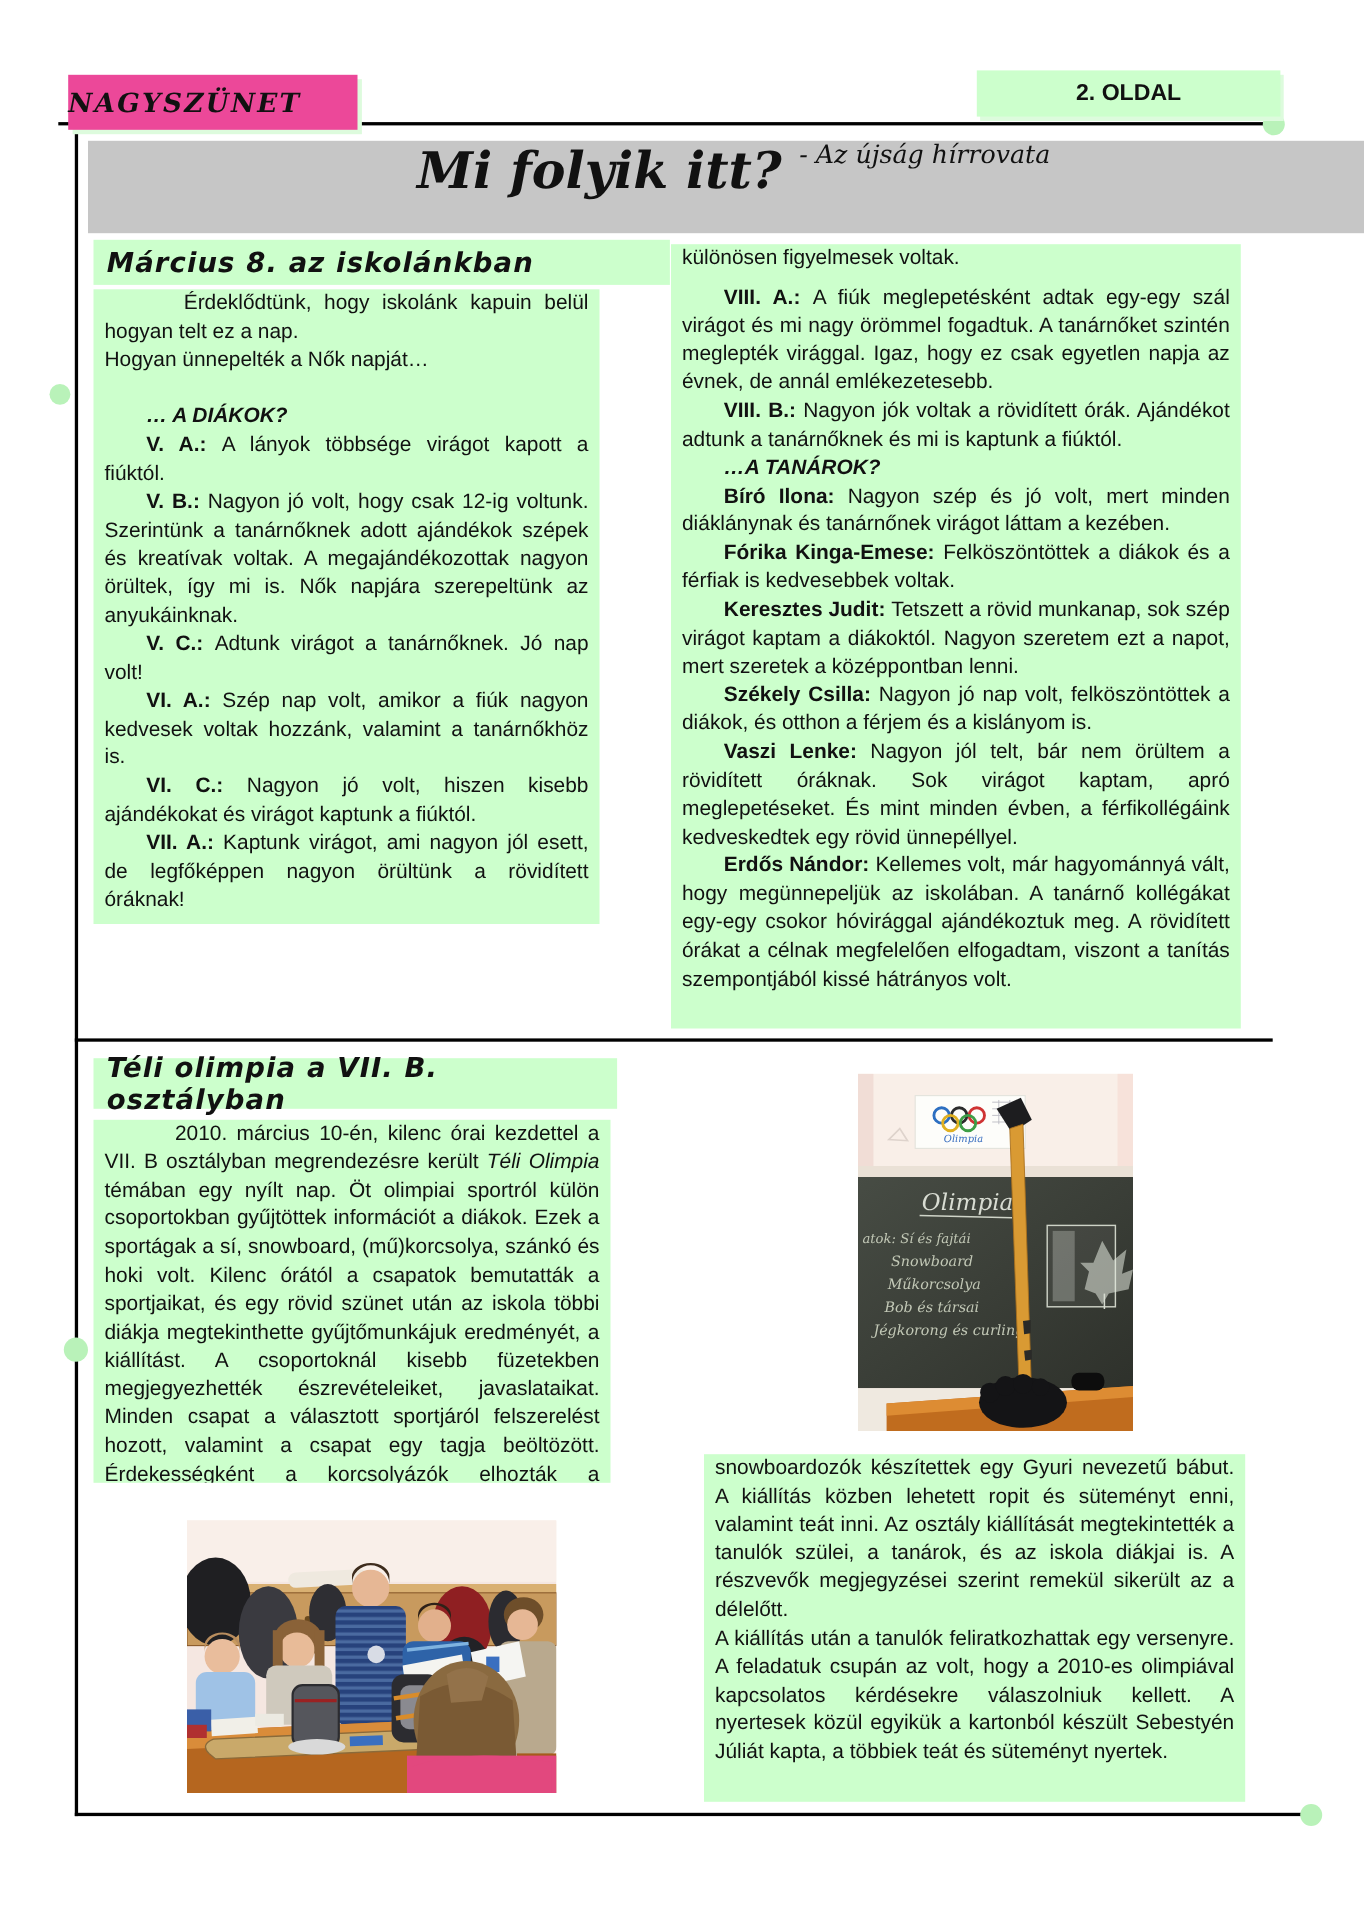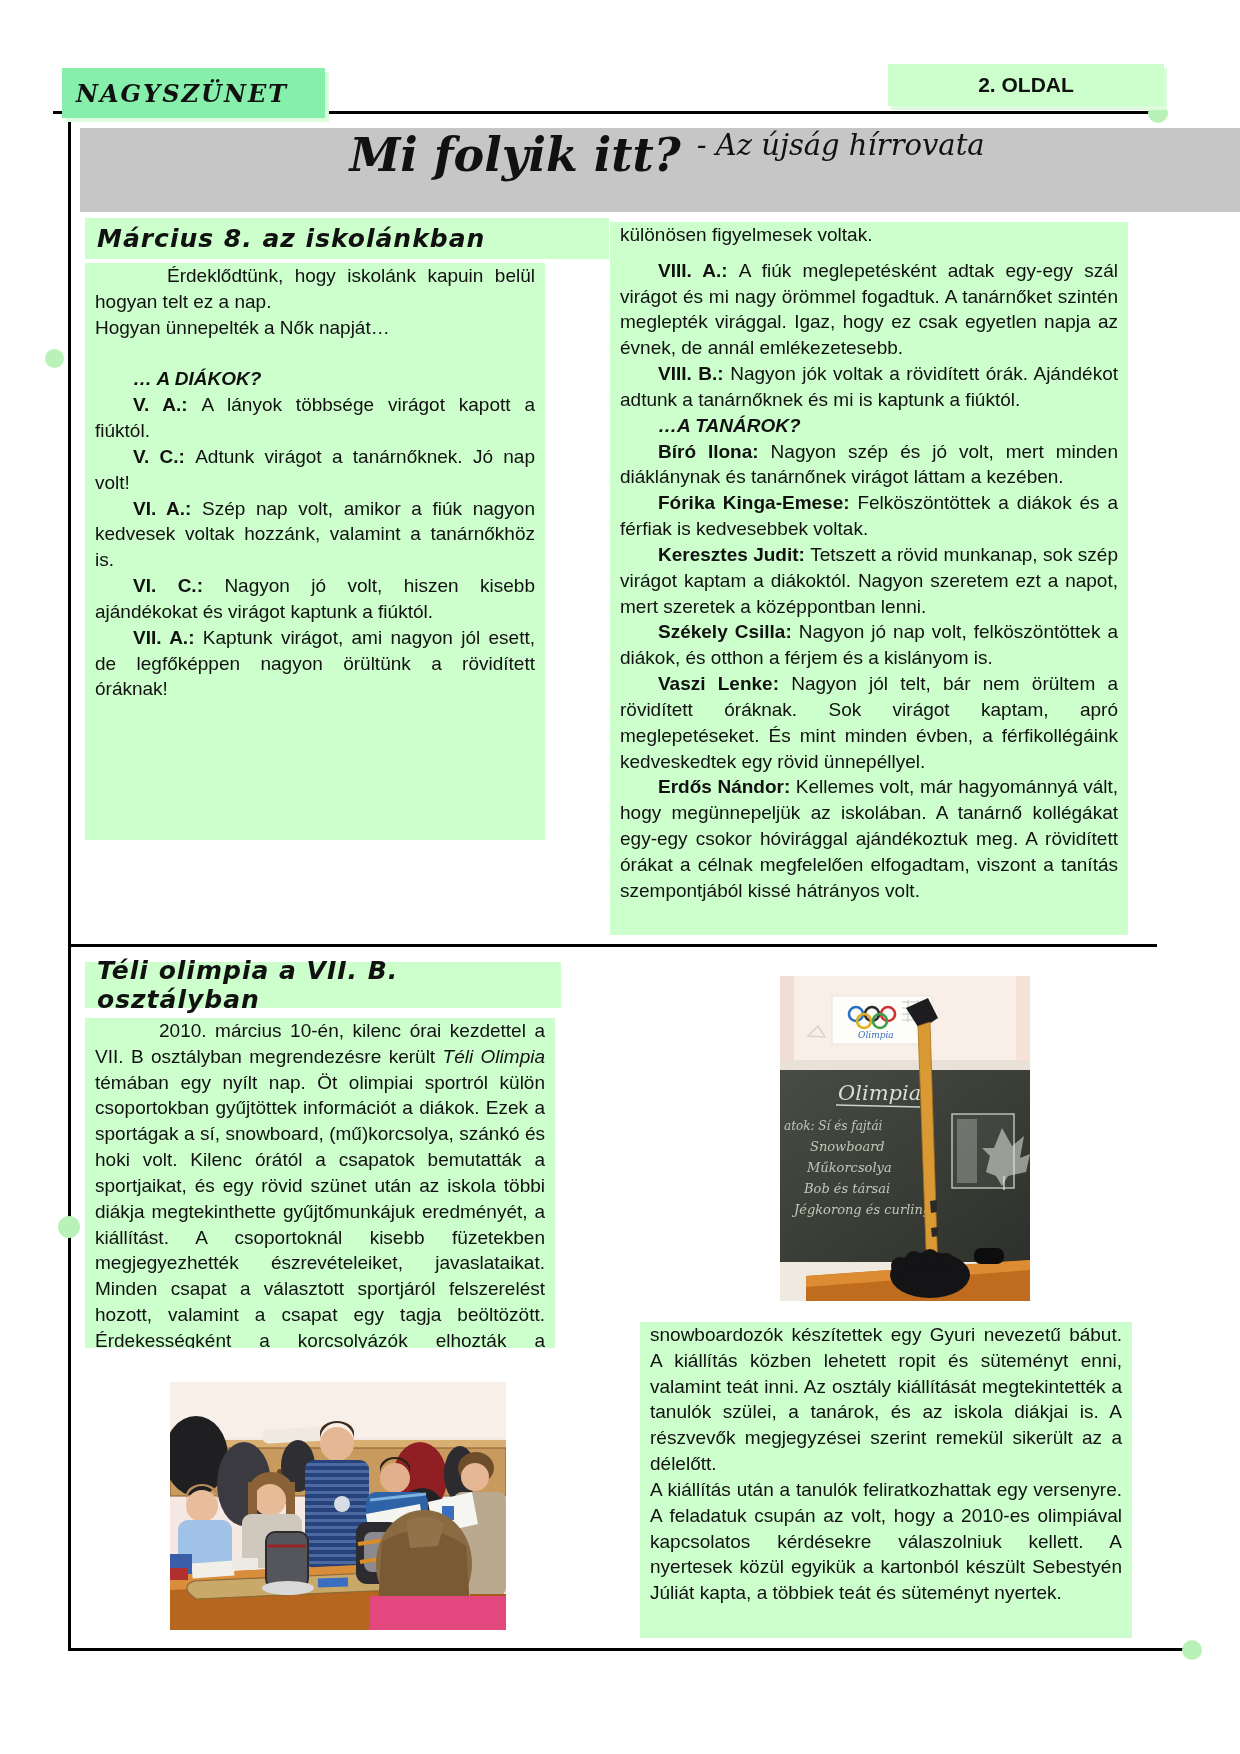--- a/index.html
+++ b/index.html
@@ -6,39 +6,39 @@
   body{
     width:1240px;height:1754px;position:relative;background:#ffffff;
     font-family:"Liberation Sans", sans-serif;color:#111;
   }
   .abs{position:absolute;}
   
   .frame-line{background:#000;position:absolute;}
   .green-dot{position:absolute;border-radius:50%;background:#b9f2b9;}
   
   .masthead{
-    left:62px;top:68px;width:263px;height:50px;background:#86efac;
+    left:62px;top:68px;width:263px;height:50px;background:#ec4899;
     box-shadow:4px 4px 0 #ddfbdd;z-index:3;display:flex;align-items:center;
-    padding-left:14px;box-sizing:border-box;
+    box-sizing:border-box;
   }
   .masthead span{
     font-family:"DejaVu Serif", serif;font-style:italic;font-weight:bold;
     font-size:24px;letter-spacing:2px;
   }
   .pagenum{
     left:888px;top:64px;width:276px;height:42px;background:#ccffcc;
     box-shadow:3px 4px 0 #ddfbdd;display:flex;align-items:center;justify-content:center;
     font-weight:bold;font-size:21px;z-index:3;
   }
   .banner{
     left:80px;top:128px;width:1174px;height:84px;background:#c6c6c6;
     display:flex;align-items:flex-start;justify-content:center;z-index:2;
   }
   .banner .t1{font-family:"DejaVu Serif", serif;font-style:italic;font-size:46px;font-weight:bold;}
-  .banner .t2{font-family:"DejaVu Serif", serif;font-style:italic;font-size:29px;margin-left:16px;}
+  .banner .t2{font-family:"DejaVu Serif", serif;font-style:italic;font-size:23px;margin-left:16px;}
   
   .headline{
     background:#ccffcc;display:flex;align-items:center;padding-left:12px;box-sizing:border-box;
     font-family:"DejaVu Sans", sans-serif;font-style:italic;font-weight:bold;font-size:25px;
     letter-spacing:1px;
   }
   
   .textblock{
     background:#ccffcc;box-sizing:border-box;padding:0 10px;overflow:hidden;
     font-size:19px;line-height:1.36;text-align:justify;
@@ -80,20 +80,21 @@
 
 <div class="abs headline" style="left:85px;top:218px;width:524px;height:41px;">
   <span>Március 8. az iskolánkban</span>
 </div>
 
 <div class="abs textblock" style="left:85px;top:263px;width:460px;height:577px;">
     <p class="entry bigindent">Érdeklődtünk, hogy iskolánk kapuin belül hogyan telt ez a nap.</p>
     <p class="entry noindent">Hogyan ünnepelték a Nők napját…</p>
     <p class="subhead gap-lg"><b>… A DIÁKOK?</b></p>
     <p class="entry"><b>V. A.: </b>A lányok többsége virágot kapott a fiúktól.</p>
+    <p class="entry"><b>V. B.: </b>Nagyon jó volt, hogy csak 12-ig voltunk. Szerintünk a tanárnőknek adott ajándékok szépek és kreatívak voltak. A megajándékozottak nagyon örültek, így mi is. Nők napjára szerepeltünk az anyukáinknak.</p>
     <p class="entry"><b>V. C.: </b>Adtunk virágot a tanárnőknek. Jó nap volt!</p>
     <p class="entry"><b>VI. A.: </b>Szép nap volt, amikor a fiúk nagyon kedvesek voltak hozzánk, valamint a tanárnőkhöz is.</p>
     <p class="entry"><b>VI. C.: </b>Nagyon jó volt, hiszen kisebb ajándékokat és virágot kaptunk a fiúktól.</p>
     <p class="entry"><b>VII. A.: </b>Kaptunk virágot, ami nagyon jól esett, de legfőképpen nagyon örültünk a rövidített óráknak!</p>
   </div>
 
 <div class="abs textblock" style="left:610px;top:222px;width:518px;height:713px;">
     <p class="entry noindent">különösen figyelmesek voltak.</p>
     <p class="entry gap-sm"><b>VIII. A.: </b>A fiúk meglepetésként adtak egy-egy szál virágot és mi nagy örömmel fogadtuk. A tanárnőket szintén meglepték virággal. Igaz, hogy ez csak egyetlen napja az évnek, de annál emlékezetesebb.</p>
     <p class="entry"><b>VIII. B.: </b>Nagyon jók voltak a rövidített órák. Ajándékot adtunk a tanárnőknek és mi is kaptunk a fiúktól.</p>

